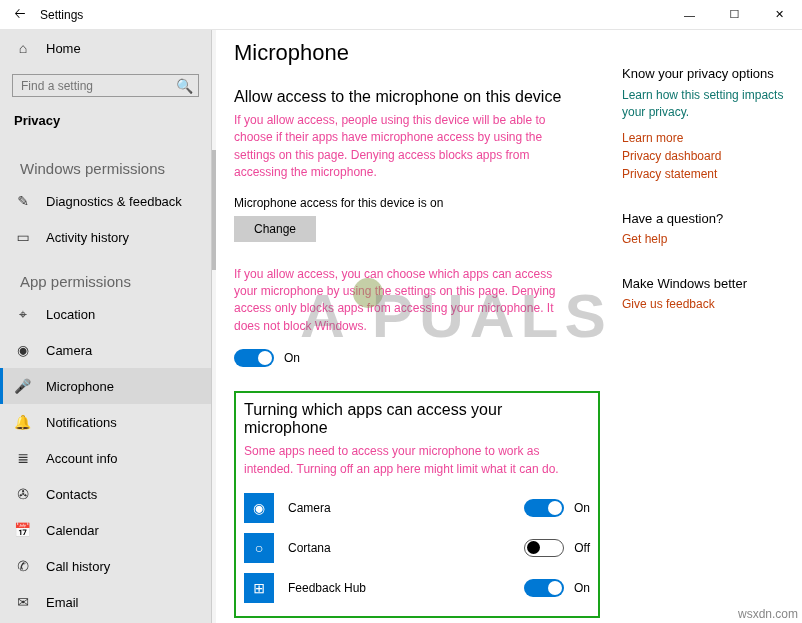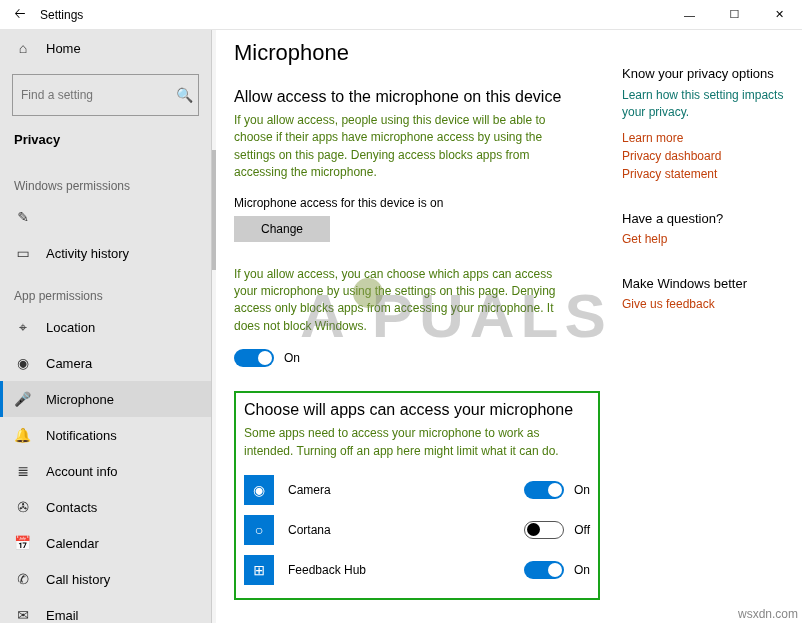--- a/index.html
+++ b/index.html
@@ -3,34 +3,34 @@
 <meta charset="utf-8">
 <style>
 *{box-sizing:border-box;margin:0;padding:0;font-family:"Segoe UI",Arial,sans-serif}
 body{background:#fff;font-size:12px;color:#000;width:802px;height:623px;overflow:hidden;position:relative}
 .titlebar{display:flex;align-items:center;height:30px;border-bottom:1px solid #e5e5e5}
 .titlebar .back{width:40px;text-align:center;font-size:14px}
 .titlebar .title{flex:1;font-size:12px}
 .winbtns{display:flex}
 .winbtn{width:45px;height:30px;display:flex;align-items:center;justify-content:center;font-size:11px}
 .sidebar{position:absolute;left:0;top:30px;width:212px;bottom:0;background:#e6e6e6;border-right:1px solid #ccc;overflow-y:auto}
-.searchbox{margin:8px 12px 12px 12px;border:1px solid #999;height:42px;display:flex;align-items:center;padding:0 8px;background:#e6e6e6}
+.searchbox{margin:8px 12px 12px 12px;border:1px solid #999;height:23px;display:flex;align-items:center;padding:0 8px;background:#e6e6e6}
 .searchbox input{flex:1;border:none;background:transparent;font-size:12px;outline:none}
 .navhome,.navitem{display:flex;align-items:center;height:36px;padding:0 14px;font-size:13px;gap:14px;cursor:pointer}
 .navitem.active{background:#d8d8d8;border-left:3px solid #0078d4;padding-left:11px}
-.secthdr{padding:18px 14px 6px 14px;font-size:12px;color:#666}
+.secthdr{padding:18px 14px 6px 20px;font-size:15px;color:#666}
 .privhdr{padding:4px 30px 14px 14px;font-size:13px;font-weight:600}
 .micon{width:18px;height:18px;display:inline-flex;align-items:center;justify-content:center;font-size:14px;color:#333}
 .content{position:absolute;left:212px;top:30px;right:0;bottom:0;display:flex;overflow:hidden}
 .main{flex:1;padding:10px 22px 0 22px;overflow-y:auto}
 .main h1{font-size:22px;font-weight:400;margin-bottom:22px}
 .main h2{font-size:16px;font-weight:400;margin-bottom:6px}
-.desc{color:#4d7c0f;font-size:12px;line-height:1.45;max-width:330px;margin-bottom:14px}
+.desc{color:#ec4899;font-size:12px;line-height:1.45;max-width:330px;margin-bottom:14px}
 .statusline{font-size:12px;margin-bottom:6px}
-.chbtn{display:inline-block;background:#ccc;padding:6px 27px;font-size:12px;margin-bottom:24px}
+.chbtn{display:inline-block;background:#ccc;padding:6px 20px;font-size:12px;margin-bottom:24px}
 .togglerow{display:flex;align-items:center;gap:10px;margin-bottom:24px}
 .toggle{width:40px;height:18px;border-radius:10px;position:relative}
 .toggle.on{background:#0078d4}
 .toggle.off{background:#fff;border:1px solid #555}
 .toggle.on::after{content:"";position:absolute;right:2px;top:2px;width:14px;height:14px;background:#fff;border-radius:50%}
 .toggle.off::after{content:"";position:absolute;left:2px;top:1px;width:13px;height:13px;background:#000;border-radius:50%}
 .applist{border:2px solid #19a319;padding:8px;margin-bottom:20px}
 .approw{display:flex;align-items:center;height:40px}
 .appicon{width:30px;height:30px;background:#0078d4;display:flex;align-items:center;justify-content:center;color:#fff;font-size:14px;margin-right:14px}
 .appname{flex:1;font-size:12px}
@@ -66,20 +66,21 @@
   </div>
   <div class="searchbox">
     <input placeholder="Find a setting" style="">
     <span class="micon">🔍</span>
   </div>
   <div class="privhdr">Privacy</div>
   <div class="secthdr">Windows permissions</div>
   <div id="winperms">
       <div class="navitem">
         <span class="micon">✎</span>
+        <span>Diagnostics &amp; feedback</span>
       </div>
       <div class="navitem">
         <span class="micon">▭</span>
         <span>Activity history</span>
       </div>
     </div>
   <div class="secthdr">App permissions</div>
   <div id="appperms">
       <div class="navitem">
         <span class="micon">⌖</span>
@@ -134,21 +135,21 @@
     <div class="statusline">Microphone access for this device is on</div>
     <div class="chbtn">Change</div>
 
     <p class="desc">If you allow access, you can choose which apps can access your microphone by using the settings on this page. Denying access only blocks apps from accessing your microphone. It does not block Windows.</p>
     <div class="togglerow">
       <div class="toggle on"></div>
       <span>On</span>
     </div>
 
     <div class="applist">
-      <h2>Choose will apps can access your microphone</h2>
+      <h2>Turning which apps can access your microphone</h2>
       <p class="desc" style="max-width:none;margin-bottom:10px">Some apps need to access your microphone to work as intended. Turning off an app here might limit what it can do.</p>
       <div id="apps">
           <div class="approw">
             <div class="appicon">◉</div>
             <div class="appname">Camera</div>
             <div class="apptog">
               <div class="toggle on"></div>
               <span>On</span>
             </div>
           </div>

